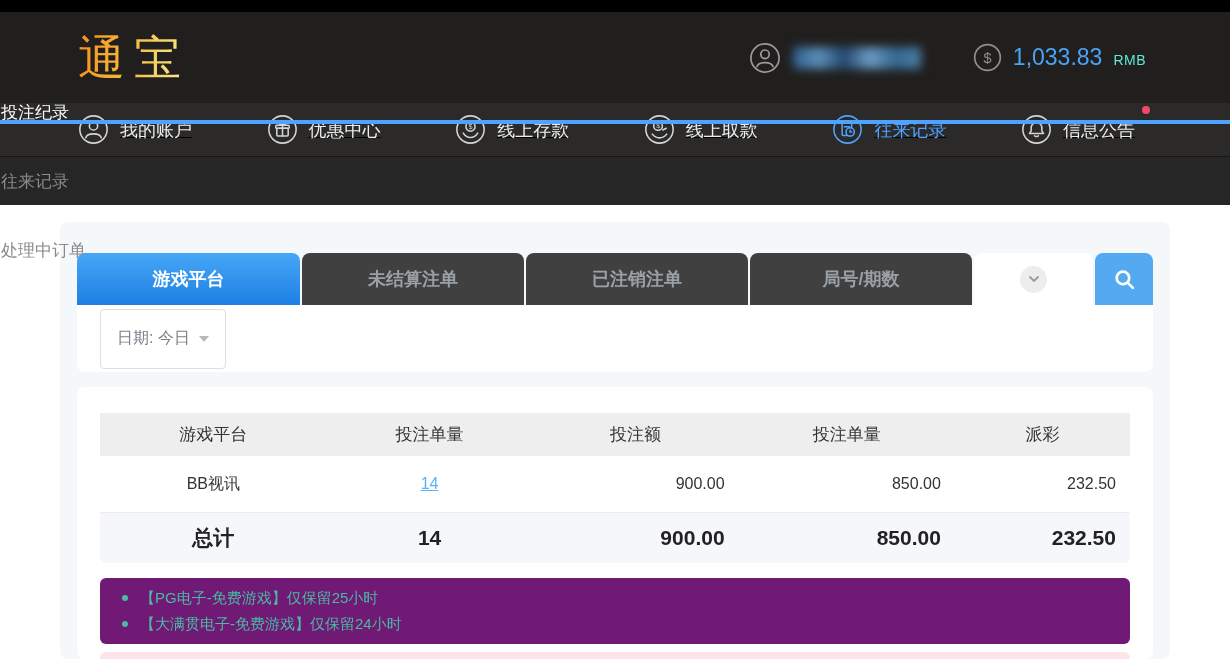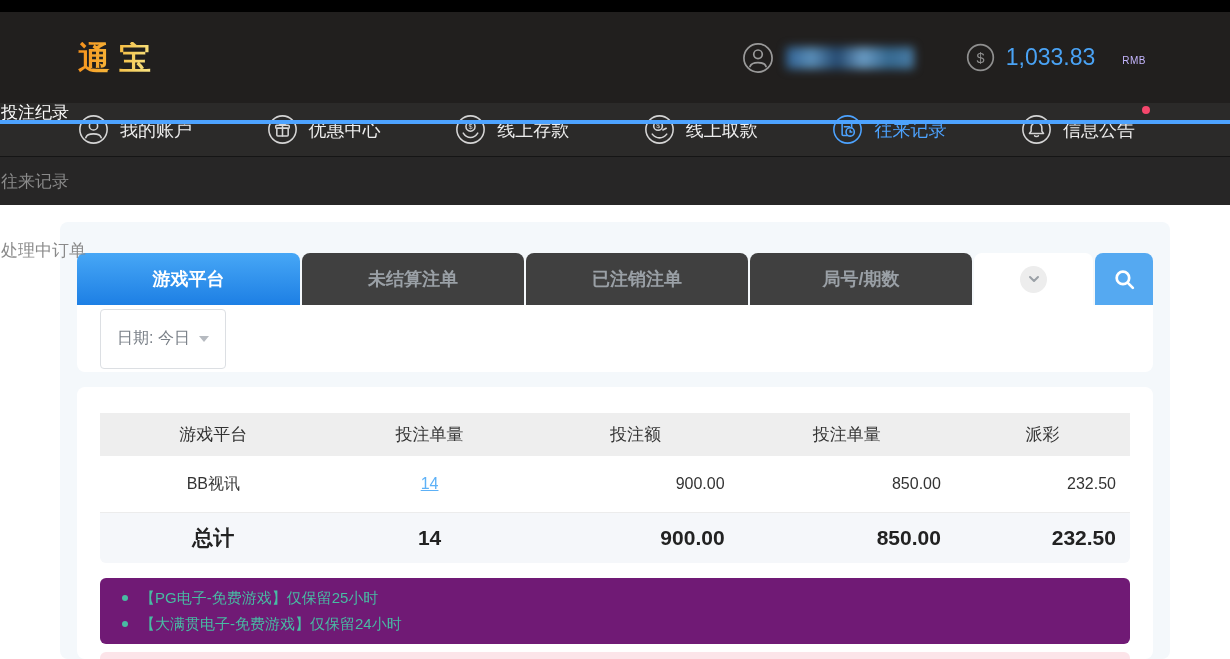--- a/index.html
+++ b/index.html
@@ -6,35 +6,35 @@
   body{
     width:1230px;height:659px;overflow:hidden;background:#fff;
     font-family:"Liberation Sans","DejaVu Sans",sans-serif;
     -webkit-font-smoothing:antialiased;
   }
   .top-strip{height:12px;background:#000;}
   
   .header{height:91px;background:#211f1e;display:flex;align-items:center;padding:0 84px 0 78px;box-sizing:border-box;}
   .logo{display:flex;align-items:center;gap:13px;}
   .brand{
-    font-size:32px;font-weight:bold;letter-spacing:9px;line-height:1;
+    font-size:47px;font-weight:normal;letter-spacing:9px;line-height:1;
     background:linear-gradient(100deg,#f7941d 5%,#f6b93d 45%,#f5d76e 75%,#ffe98a 95%);
     -webkit-background-clip:text;background-clip:text;color:transparent;
   }
   .header-right{margin-left:auto;display:flex;align-items:center;gap:52px;}
   .user-chip{display:flex;align-items:center;gap:12px;}
   .redacted{
     width:128px;height:22px;border-radius:3px;filter:blur(5px);
     background:linear-gradient(90deg,#2f5f8f,#5b8fb9 20%,#24486e 40%,#6b9cc4 60%,#35688f 80%,#4a7da6);
   }
   .balance{display:flex;align-items:center;gap:11px;}
   .balance-amount{color:#4aa3f5;font-size:23px;}
-  .balance-currency{color:#c4b5fd;font-size:10px;letter-spacing:.5px;padding-top:5px;margin-left:16px;}
-  
-  .nav{height:53px;background:#2b2a29;display:flex;align-items:center;justify-content:space-between;padding:0 95px 0 78px;box-sizing:border-box;}
+  .balance-currency{color:#5eead4;font-size:14px;letter-spacing:.5px;padding-top:5px;}
+  
+  .nav{height:53px;background:#2b2a29;display:flex;align-items:center;justify-content:space-between;padding:0 95px 0 78px;box-sizing:border-box;text-decoration:underline;}
   .nav-item{display:flex;align-items:center;gap:11px;color:#ededed;font-size:18px;cursor:pointer;position:relative;white-space:nowrap;}
   .nav-item.active{color:#4da3ff;}
   .badge-dot{position:absolute;top:-8px;right:-15px;width:8px;height:8px;border-radius:50%;background:#f5476c;}
   
   .subnav{height:49px;background:#272626;border-top:1px solid #151515;display:flex;justify-content:center;gap:46px;box-sizing:border-box;flex-direction:column;}
   .subnav-tab{color:#8a8a8a;font-size:17px;display:flex;align-items:center;position:relative;cursor:pointer;padding:0 1px;}
   .subnav-tab.active{color:#fff;}
   .subnav-tab.active::after{content:"";position:absolute;left:0;right:0;bottom:0;height:4px;background:#4da3ff;}
   
   .panel{width:1110px;height:437px;margin:17px auto 0;background:#f4f8fb;border-radius:8px;padding:31px 17px 0;box-sizing:border-box;overflow:hidden;}

